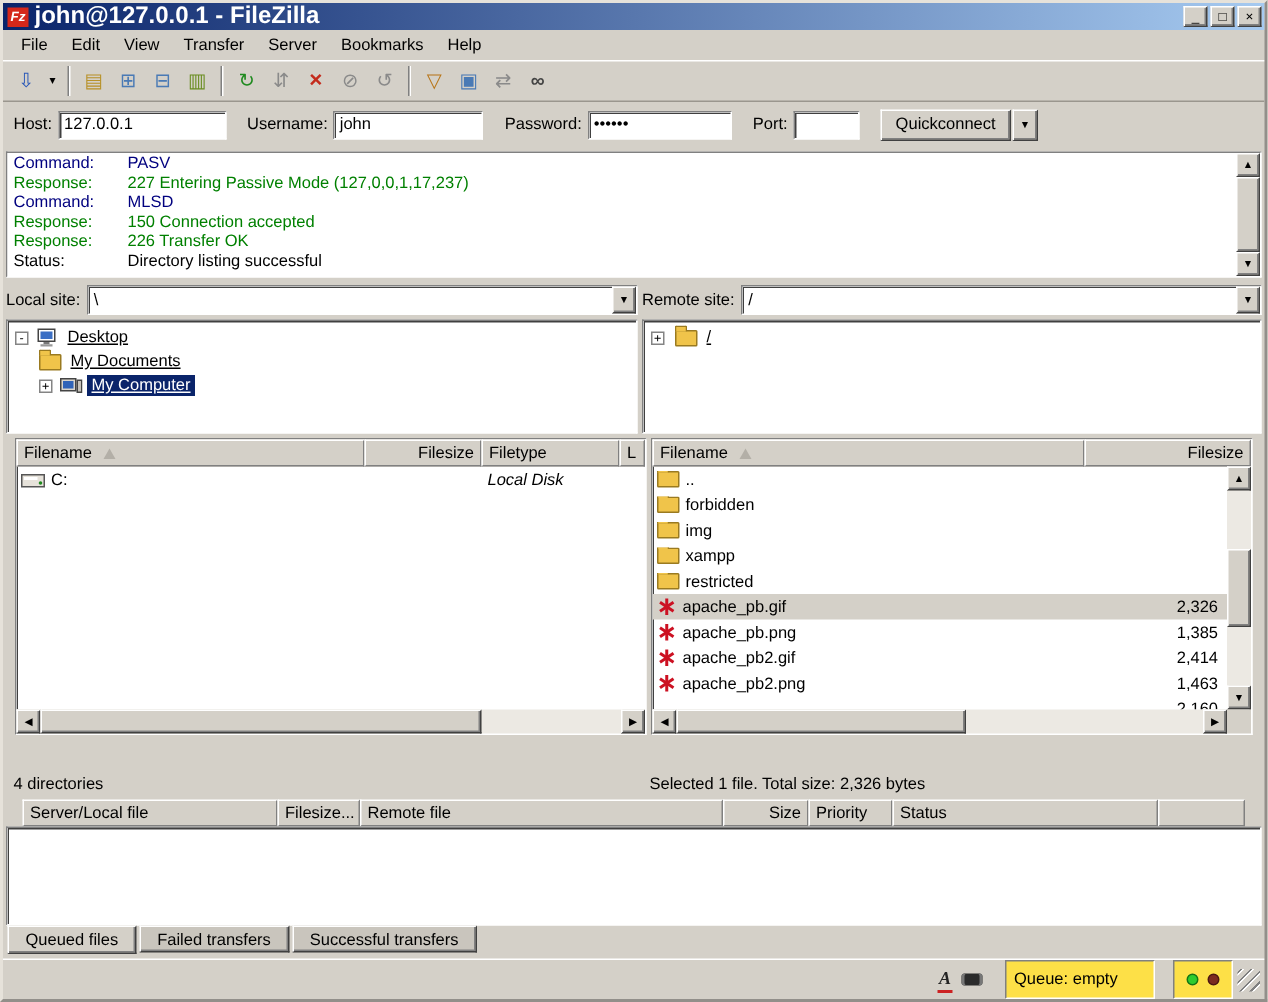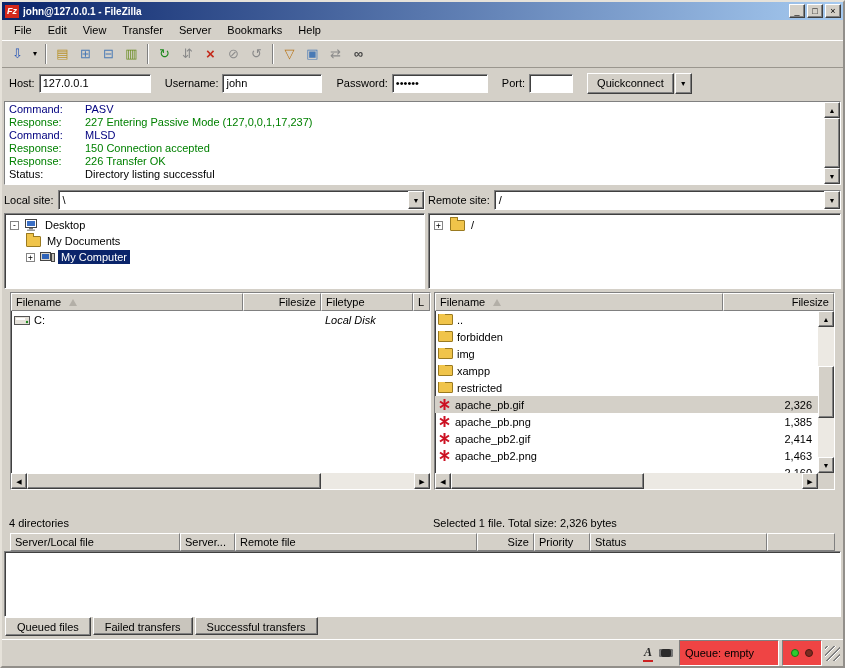--- a/index.html
+++ b/index.html
@@ -3,21 +3,21 @@
 <meta charset="utf-8">
 <style>
   *{box-sizing:border-box;margin:0;padding:0;font-family:"Liberation Sans",sans-serif;}
   html,body{width:845px;height:668px;overflow:hidden;}
   body{background:#d4d0c8;font-size:11px;color:#000;}
   .window{width:845px;height:668px;border:2px outset #e6e2da;background:#d4d0c8;display:flex;flex-direction:column;overflow:hidden;}
 
   
   .titlebar{flex:0 0 18px;background:linear-gradient(90deg,#0a246a,#a6caf0);display:flex;align-items:center;padding:0 2px;color:#fff;}
   .fzlogo{width:14px;height:13px;background:#d5281b;color:#fff;font:italic bold 9px/13px "Liberation Sans",sans-serif;text-align:center;margin:0 4px 0 1px;flex:0 0 14px;}
-  .title{font-weight:bold;font-size:10px;flex:1;white-space:nowrap;overflow:hidden;}
+  .title{font-weight:bold;font-size:16px;flex:1;white-space:nowrap;overflow:hidden;}
   .winbtn{width:16px;height:14px;background:#d4d0c8;border:1px solid;border-color:#fff #404040 #404040 #fff;box-shadow:inset -1px -1px 0 #808080;font-size:9px;line-height:11px;text-align:center;margin-left:2px;color:#000;padding:0;}
 
   
   .menubar{flex:0 0 20px;display:flex;align-items:center;padding-left:4px;}
   .menu-item{padding:3px 8px;white-space:nowrap;cursor:default;}
   .toolbar{flex:0 0 28px;display:flex;align-items:center;padding-left:4px;border-top:1px solid #fff;border-bottom:1px solid #9a968e;}
   .tbtn{width:23px;height:22px;background:transparent;border:1px solid transparent;font-size:13px;line-height:20px;text-align:center;padding:0;}
   .tbtn.arrow{width:12px;font-size:8px;}
   .tsep{width:2px;height:20px;border-left:1px solid #808080;border-right:1px solid #fff;margin:0 4px;}
 
@@ -53,21 +53,21 @@
   .combo{flex:1;height:20px;display:flex;align-items:stretch;background:#fff;border:1px solid;border-color:#808080 #fff #fff #808080;box-shadow:inset 1px 1px 0 #404040;}
   .combo-val{flex:1;padding:3px 4px;overflow:hidden;white-space:nowrap;}
   .combo-btn{flex:0 0 16px;background:#d4d0c8;border:1px solid;border-color:#fff #404040 #404040 #fff;box-shadow:inset -1px -1px 0 #808080;font-size:7px;padding:0;}
 
   
   .trees{flex:0 0 76px;display:flex;margin:2px 2px 3px;}
   .tree{padding:3px 0;overflow:hidden;}
   .trow{height:16px;display:flex;align-items:center;padding-left:5px;white-space:nowrap;}
   .trow.ind1{padding-left:21px;}
   .expander{flex:0 0 9px;width:9px;height:9px;border:1px solid #848484;background:#fff;font:8px/7px "DejaVu Sans Mono",monospace;text-align:center;margin-right:4px;color:#000;}
-  .tlabel{padding:1px 3px;margin-left:3px;}
+  .tlabel{padding:1px 3px;margin-left:3px;text-decoration:underline;}
   .tlabel.sel{background:#0a246a;color:#fff;}
 
   
   .icon{display:inline-flex;align-items:center;flex:0 0 auto;}
   .icon-folder{width:15px;height:11px;background:#f0c44a;border:1px solid #9a7a20;border-radius:1px;position:relative;display:inline-block;flex:0 0 15px;}
   .icon-folder::before{content:"";position:absolute;top:-4px;left:-1px;width:6px;height:3px;background:#f0c44a;border:1px solid #9a7a20;border-bottom:none;border-radius:1px 1px 0 0;}
 
   
   .lists{flex:1;display:flex;margin:0 8px;min-height:0;}
   .flist{display:flex;flex-direction:column;background:#fff;border:1px solid;border-color:#808080 #fff #fff #808080;box-shadow:inset 1px 1px 0 #404040;min-width:0;}
@@ -86,33 +86,33 @@
   .fname-r{width:288px;display:flex;align-items:center;overflow:hidden;}
   .fsize-r{flex:1;text-align:right;padding-right:6px;}
   .hscrollrow{flex:0 0 16px;display:flex;}
   .corner{flex:0 0 16px;background:#d4d0c8;}
 
   
   .statusrow{flex:0 0 22px;display:flex;align-items:center;padding:0 2px;}
   .statustxt{padding:0 5px;white-space:nowrap;overflow:hidden;margin-top:27px;}
 
   
-  .qheader{flex:0 0 18px;display:flex;margin:4px 8px 0;}
+  .qheader{flex:0 0 18px;display:flex;margin:4px 13px 0;}
   .qbody{flex:0 0 66px;margin:0 2px;}
   .tabs{flex:0 0 20px;display:flex;align-items:flex-start;margin:0 2px;padding-left:1px;}
   .tab{height:19px;padding:3px 11px;background:#d4d0c8;border:1px solid;border-color:#fff #404040 #404040 #fff;box-shadow:inset -1px -1px 0 #808080;margin-right:2px;white-space:nowrap;}
   .tab.active{font-weight:normal;}
   .tab.inactive{background:#c9c5bd;height:18px;}
 
   
   .statusbar{flex:0 0 24px;margin-top:2px;border-top:1px solid #fff;display:flex;align-items:center;justify-content:flex-end;padding:0 3px;}
   .sbicon{margin:0 3px;display:inline-flex;align-items:center;}
   .a-glyph{font:italic bold 12px "Liberation Serif",serif;color:#222;border-bottom:2px solid #c22;padding:0 1px;}
   .kbd{width:14px;height:8px;background:#2b2b2b;border-radius:2px;box-shadow:inset 2px 0 0 #777, inset -2px 0 0 #777;}
-  .sbpanel{height:17px;border:1px solid;border-color:#808080 #fff #fff #808080;display:flex;align-items:center;padding:12px 5px;margin-left:3px;background:#ef4444;}
+  .sbpanel{height:17px;border:1px solid;border-color:#808080 #fff #fff #808080;display:flex;align-items:center;padding:12px 5px;margin-left:12px;background:#fde047;}
   .qempty{width:100px;}
   .led{width:8px;height:8px;border-radius:50%;margin:0 3px;}
   .led.green{background:#2ecc2e;border:1px solid #157515;}
   .led.red{background:#7c2b20;border:1px solid #4d1812;}
   .grip{width:15px;height:15px;margin-left:3px;background:repeating-linear-gradient(-45deg,#d4d0c8 0 3px,#fff 3px 4px,#808080 4px 5px);}
 </style>
 </head>
 <body>
 
 <div class="window">
@@ -425,21 +425,21 @@
   <div class="statusrow">
     <div class="statustxt pane-l">4 directories</div>
     <div class="statustxt pane-r">Selected 1 file. Total size: 2,326 bytes</div>
   </div>
 
   <div class="qheader">
     <div class="hcol" style="width:170px">
         <span>Server/Local file</span>
       </div>
     <div class="hcol" style="width:55px">
-        <span>Server...</span>
+        <span>Filesize...</span>
       </div>
     <div class="hcol" style="width:242px">
         <span>Remote file</span>
       </div>
     <div class="hcol num" style="width:57px">
         <span>Size</span>
       </div>
     <div class="hcol" style="width:56px">
         <span>Priority</span>
       </div>

